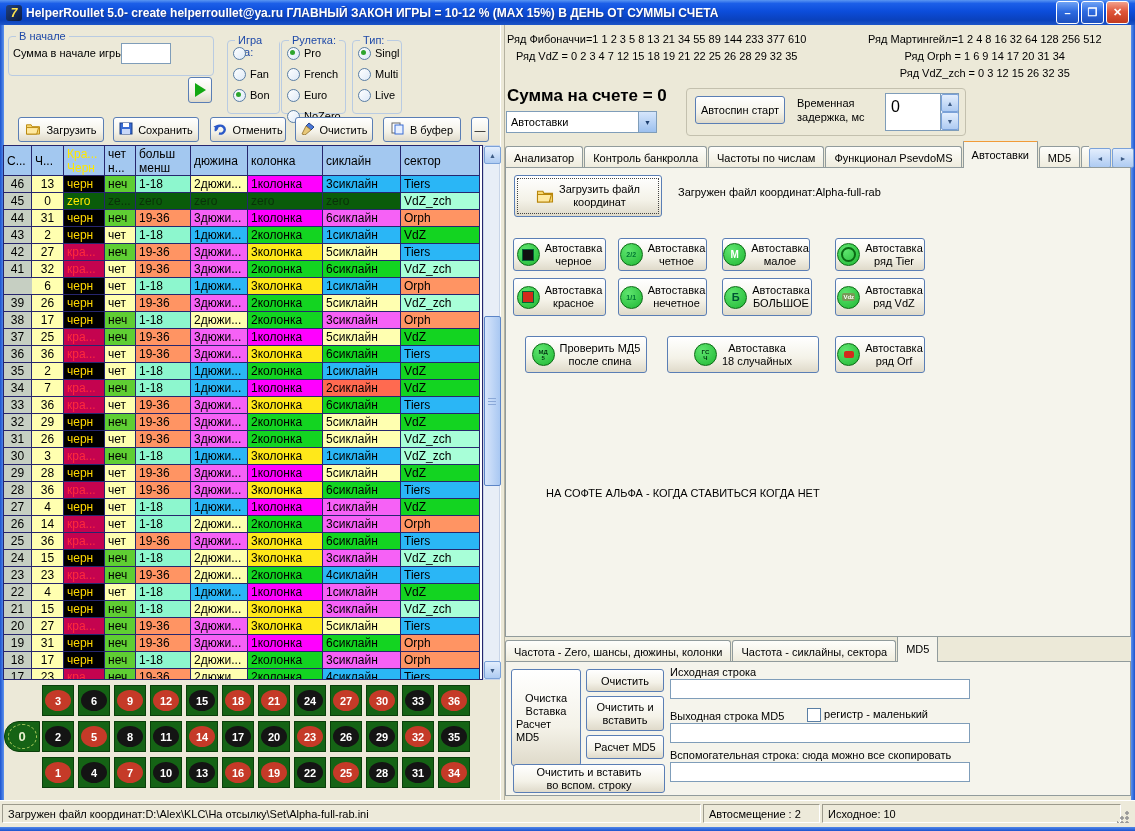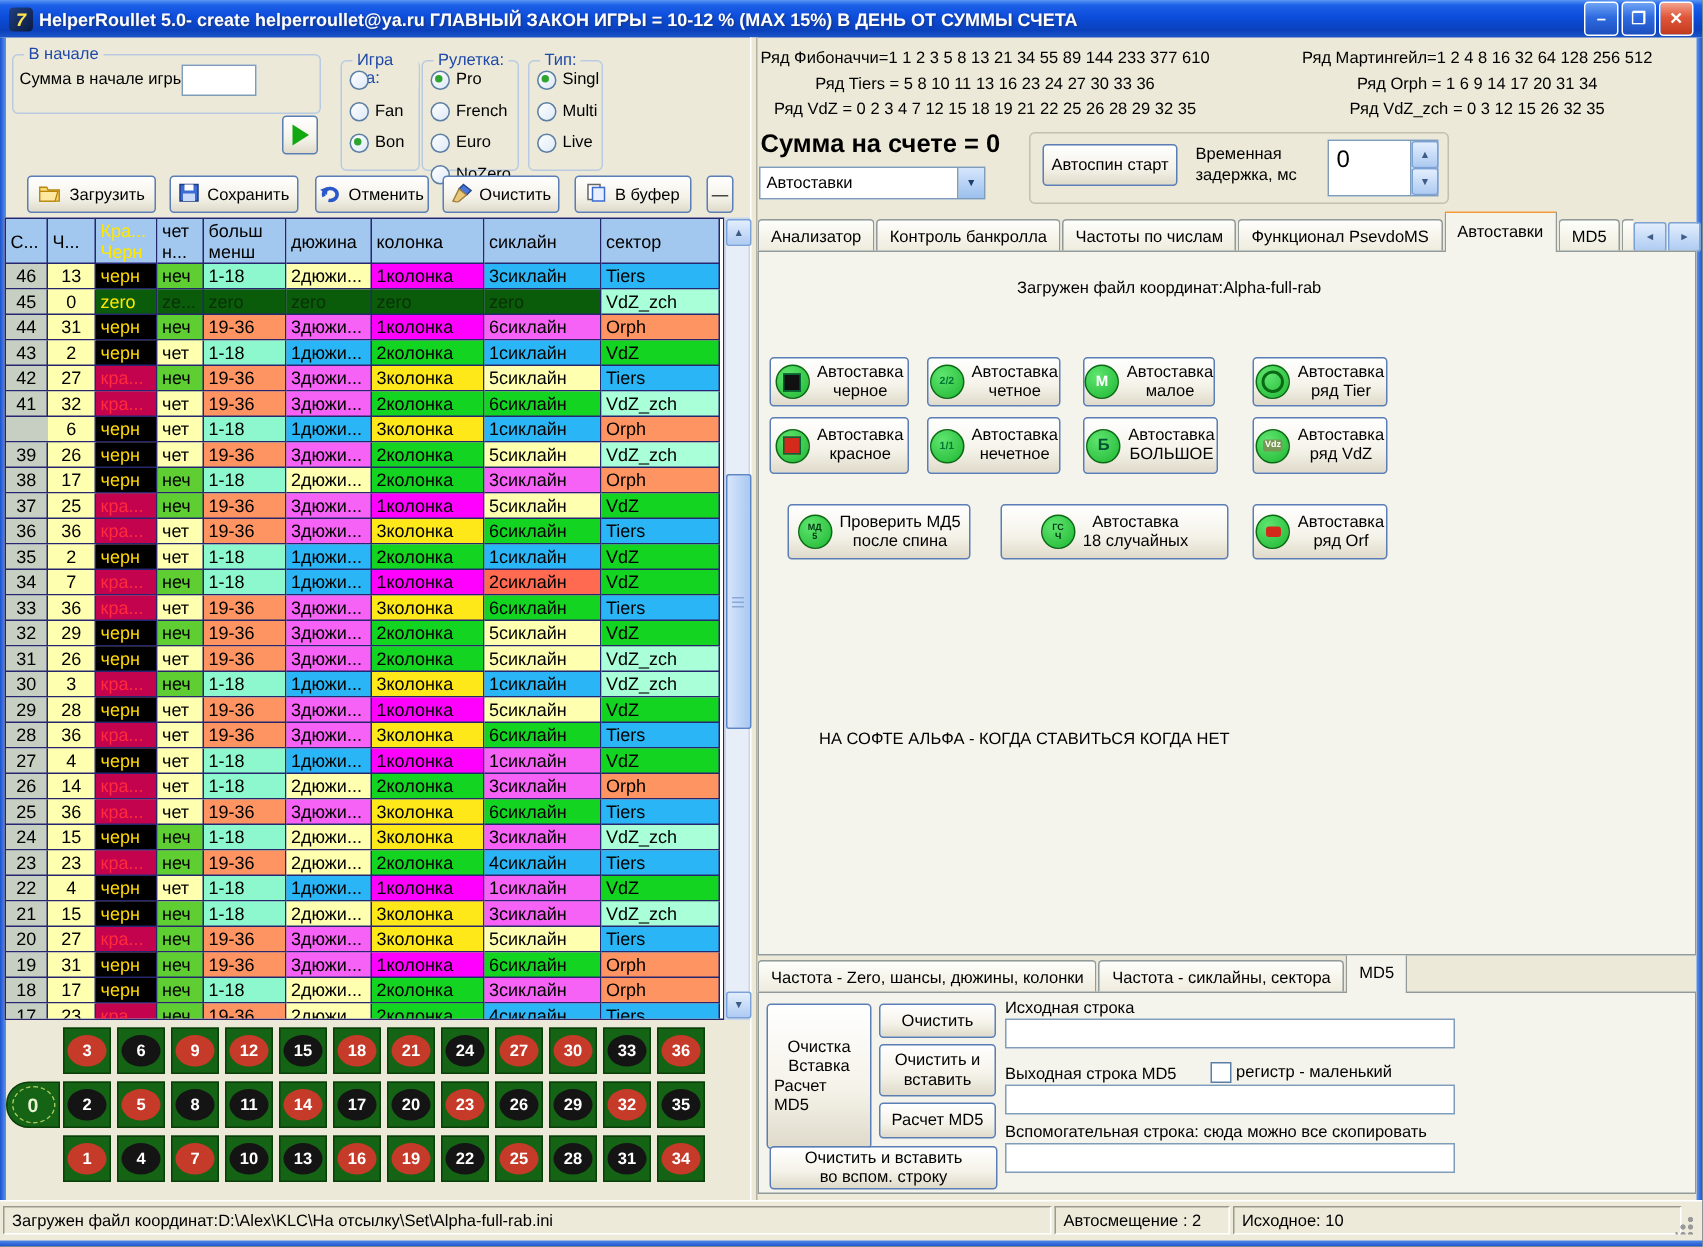--- a/index.html
+++ b/index.html
@@ -690,21 +690,20 @@
       <div class="bcell" style="left: 398px; top: 75px;">
         <span class="bnum black">31</span>
       </div>
       <div class="bcell" style="left: 434px; top: 75px;">
         <span class="bnum red">34</span>
       </div>
     </div>
 
   <div class="lbl" style="left:507px;top:31px;" id="seriesLeft">
       <div class="sline">Ряд Фибоначчи=1 1 2 3 5 8 13 21 34 55 89 144 233 377 610</div>
-      <div class="sline">Ряд Tiers = 5 8 10 11 13 16 23 24 27 30 33 36</div>
       <div class="sline">Ряд VdZ = 0 2 3 4 7 12 15 18 19 21 22 25 26 28 29 32 35</div>
     </div>
   <div class="lbl" style="left:868px;top:31px;" id="seriesRight">
       <div class="sline">Ряд Мартингейл=1 2 4 8 16 32 64 128 256 512</div>
       <div class="sline">Ряд Orph = 1 6 9 14 17 20 31 34</div>
       <div class="sline">Ряд VdZ_zch = 0 3 12 15 26 32 35</div>
     </div>
 
   <div class="lbl sumlabel" style="left:507px;top:86px;">Сумма на счете = 0</div>
   <div class="combo" style="left:506px;top:111px;width:151px;height:22px;">
@@ -737,20 +736,30 @@
       <div class="tab active">Автоставки</div>
       <div class="tab">MD5</div>
       <div class="tab">Делени</div>
     </div>
   <div style="position:absolute;left:1089px;top:148px;display:flex;gap:1px;">
     <div class="sbtn" style="position:static;width:20px;height:18px;">◄</div>
     <div class="sbtn" style="position:static;width:20px;height:18px;">►</div>
   </div>
 
   <div class="tabpanel" style="left:505px;top:167px;width:626px;height:470px;">
+    <div class="xpbtn focusdots" style="left:8px;top:7px;width:148px;height:42px;">
+      <span><svg width="18" height="15" viewBox="0 0 16 14">
+            <path d="M1 3 h5 l1 2 h8 v8 H1 z" fill="#F8D870" stroke="#B8860B"></path>
+            <path d="M1 6 h13 l-2 7 H1 z" fill="#FFE9A0" stroke="#B8860B"></path>
+          </svg></span>
+      <span class="blines">
+        <span>Загрузить файл</span>
+        <span>координат</span>
+      </span>
+    </div>
     <div class="lbl" style="left:172px;top:18px;">Загружен файл координат:Alpha-full-rab</div>
     <div id="autobetButtons">
         <button class="xpbtn" style="left: 7px; top: 70px; width: 93px; height: 33px;">
           <span class="aico">
             <span class="sq" style="background:#111;border:1px solid #063;"></span>
           </span>
           <span class="blines">
             <span>Автоставка</span>
             <span>черное</span>
           </span>

